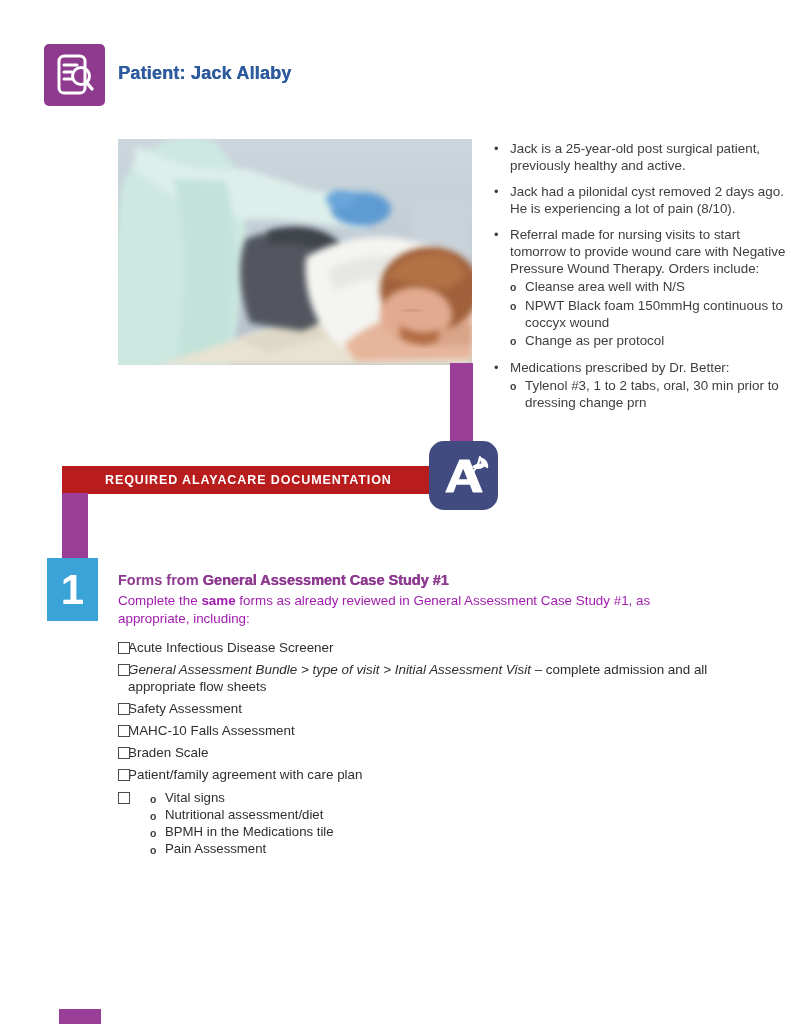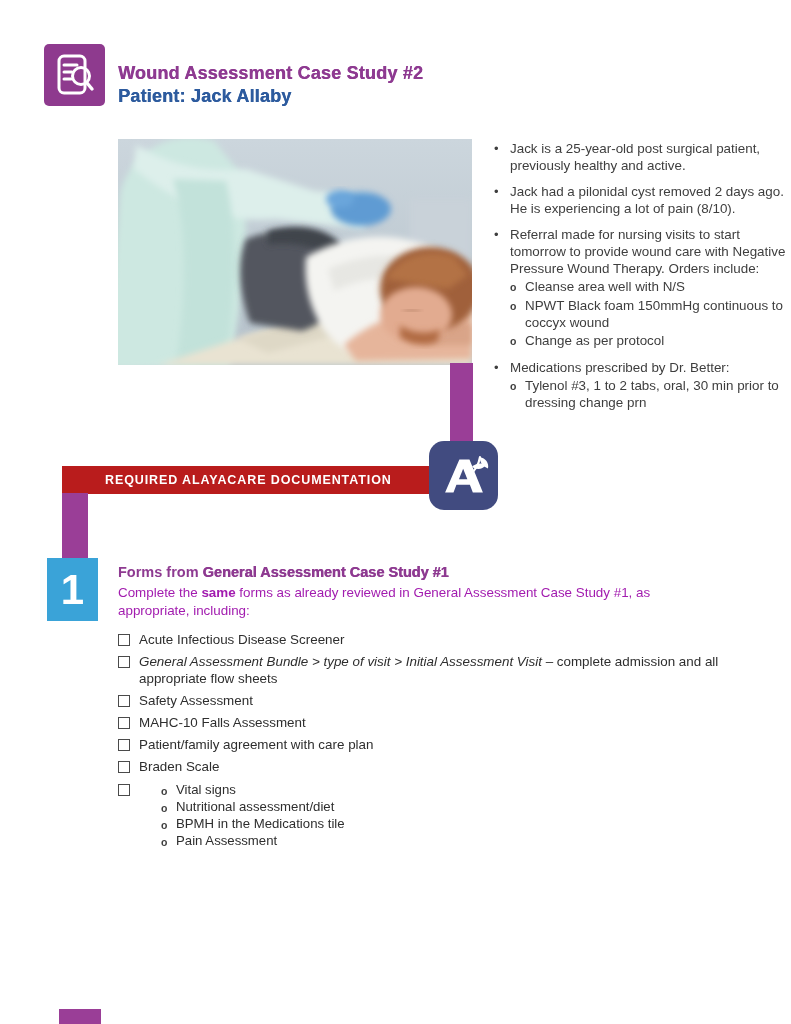--- a/index.html
+++ b/index.html
@@ -25,27 +25,27 @@
   
   .v-connector{position:absolute;left:450px;top:363px;width:23px;height:92px;background:#9a3e97;}
   .banner{position:absolute;left:62px;top:466px;width:384px;height:28px;background:#b91c1c;}
   .banner-label{display:block;padding-left:43px;line-height:28px;color:#ffffff;font-size:12.5px;font-weight:700;letter-spacing:.9px;}
   .drop-bar{position:absolute;left:62px;top:493px;width:26px;height:67px;background:#9a3e97;}
   .alaya-logo{position:absolute;left:429px;top:441px;width:69px;height:69px;background:#414b80;border-radius:15px;display:flex;align-items:center;justify-content:center;}
   .num-box{position:absolute;left:47px;top:558px;width:51px;height:63px;background:#3aa3d8;display:flex;align-items:center;justify-content:center;}
   .num-box span{color:#ffffff;font-size:42px;font-weight:700;}
   
   .content{position:absolute;left:118px;top:559px;width:624px;}
-  .sec-heading{font-size:14.5px;line-height:19px;color:#8e3a91;margin:4px 0 2px 0;}
+  .sec-heading{font-size:14.5px;line-height:19px;color:#8e3a91;margin:12px 0 2px 0;}
   .sec-heading .h-prefix{font-weight:700;}
   .sec-heading .h-emph{font-weight:700;text-shadow:.5px 0 0 currentColor;}
   .sec-intro{font-size:13.4px;line-height:17.5px;max-width:552px;color:#a21caf;}
   .sec-intro .b{font-weight:700;}
   .checklist{margin-top:13px;}
-  .check-item{position:relative;padding-left:21px;margin-bottom:5.5px;font-size:13.4px;line-height:16.5px;color:#2e2e2e;}
+  .check-item{position:relative;padding-left:10px;margin-bottom:5.5px;font-size:13.4px;line-height:16.5px;color:#2e2e2e;}
   .check-box{position:absolute;left:0;top:2px;width:10px;height:10px;border:1.4px solid #4a4a4a;background:#fff;}
   .check-item .it{font-style:italic;}
   .check-sub{margin:7px 0 0 22px;}
   .check-sub .pb-sub{margin-top:0;line-height:16px;font-size:13.2px;}
   
   .bottom-bar{position:absolute;left:59px;top:1009px;width:42px;height:15px;background:#9a3e97;}
 </style>
 </head>
 <body>
 
@@ -55,21 +55,20 @@
     <svg width="40" height="44" viewBox="0 0 40 44" fill="none">
       <rect x="4" y="3" width="26" height="37" rx="5" stroke="#ffffff" stroke-width="3"></rect>
       <line x1="9" y1="12" x2="22" y2="12" stroke="#ffffff" stroke-width="3" stroke-linecap="round"></line>
       <line x1="9" y1="19" x2="17" y2="19" stroke="#ffffff" stroke-width="3" stroke-linecap="round"></line>
       <line x1="9" y1="26" x2="16" y2="26" stroke="#ffffff" stroke-width="3" stroke-linecap="round"></line>
       <circle cx="26" cy="23" r="8.5" stroke="#ffffff" stroke-width="3"></circle>
       <line x1="32" y1="30" x2="37" y2="36" stroke="#ffffff" stroke-width="3.4" stroke-linecap="round"></line>
     </svg>
   </div>
   <div class="titles">
-    <div class="title-main">Wound Assessment Case Study #2</div>
     <div class="title-sub">Patient: Jack Allaby</div>
   </div>
 
   <div class="photo">
     <svg viewBox="0 0 354 226" preserveAspectRatio="none">
       <defs>
         <linearGradient id="bgG" x1="0" y1="0" x2="0" y2="1">
           <stop offset="0" stop-color="#ccd6dd"></stop>
             <stop offset="1" stop-color="#b5c1ca"></stop>
         </linearGradient>
@@ -174,22 +173,22 @@
   </div>
 
   <div class="content">
     <h2 class="sec-heading"><span class="h-prefix">Forms from </span><span class="h-emph">General Assessment Case Study #1</span></h2>
     <div class="sec-intro"><span>Complete the </span><span class="b">same</span><span> forms as already reviewed in General Assessment Case Study #1, as appropriate, including:</span></div>
     <div class="checklist">
         <div class="check-item"><span class="check-box"></span><span>Acute Infectious Disease Screener</span></div>
         <div class="check-item"><span class="check-box"></span><span class="it">General Assessment Bundle &gt; type of visit &gt; Initial Assessment Visit</span><span> – complete admission and all appropriate flow sheets</span></div>
         <div class="check-item"><span class="check-box"></span><span>Safety Assessment</span></div>
         <div class="check-item"><span class="check-box"></span><span>MAHC-10 Falls Assessment</span></div>
+        <div class="check-item"><span class="check-box"></span><span>Braden Scale</span></div>
         <div class="check-item"><span class="check-box"></span><span>Patient/family agreement with care plan</span></div>
-        <div class="check-item"><span class="check-box"></span><span>Braden Scale</span></div>
         <div class="check-item"><span class="check-box"></span><div class="check-sub">
             <div class="pb-sub">
               <span class="pb-sub-marker">o</span>
               <span class="pb-sub-text">Vital signs</span>
             </div>
             <div class="pb-sub">
               <span class="pb-sub-marker">o</span>
               <span class="pb-sub-text">Nutritional assessment/diet</span>
             </div>
             <div class="pb-sub">

